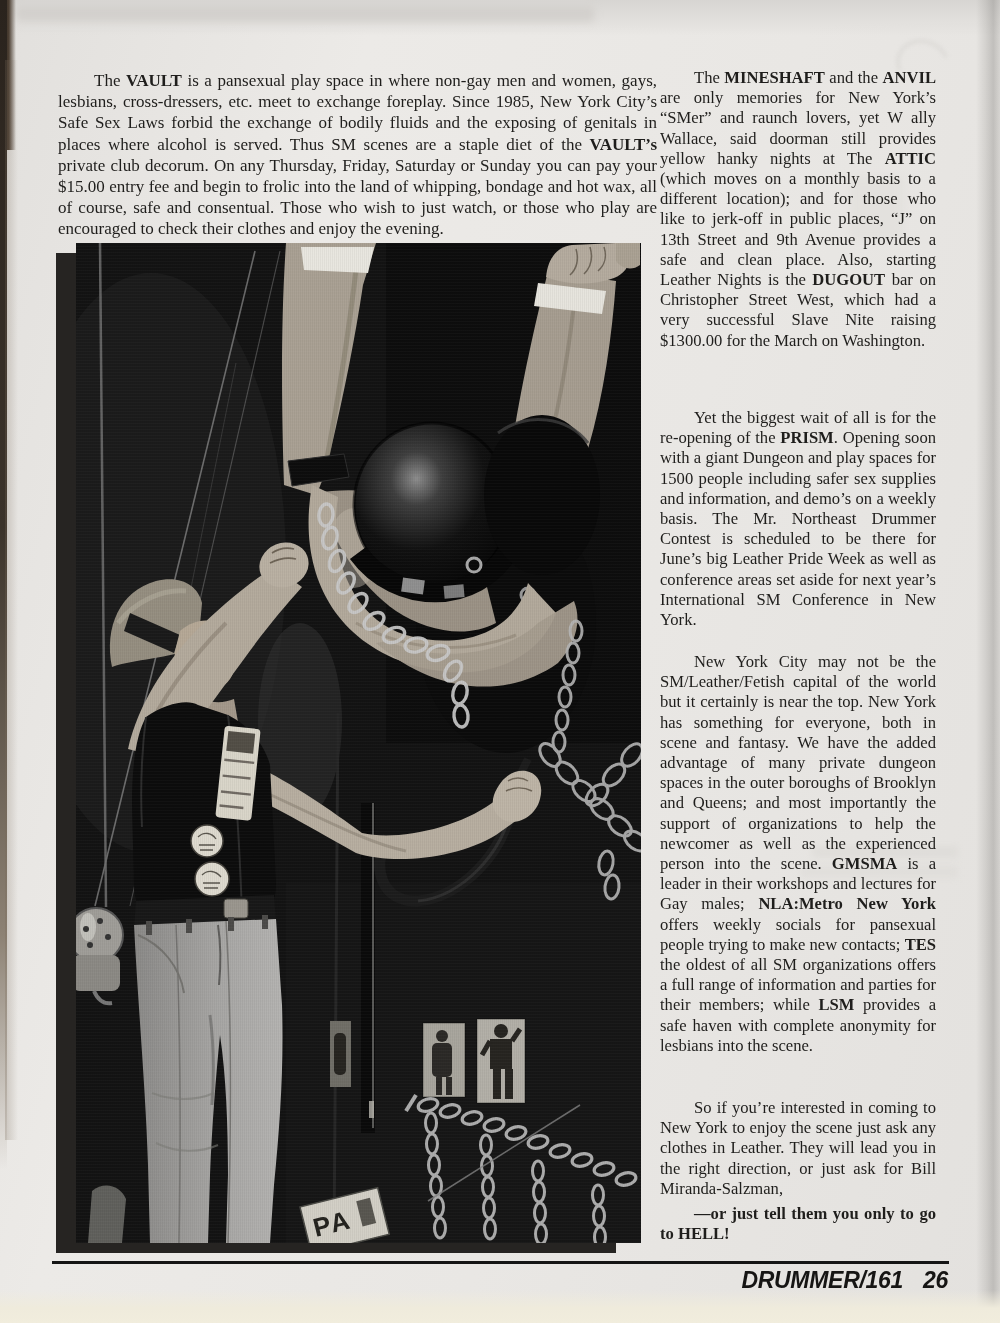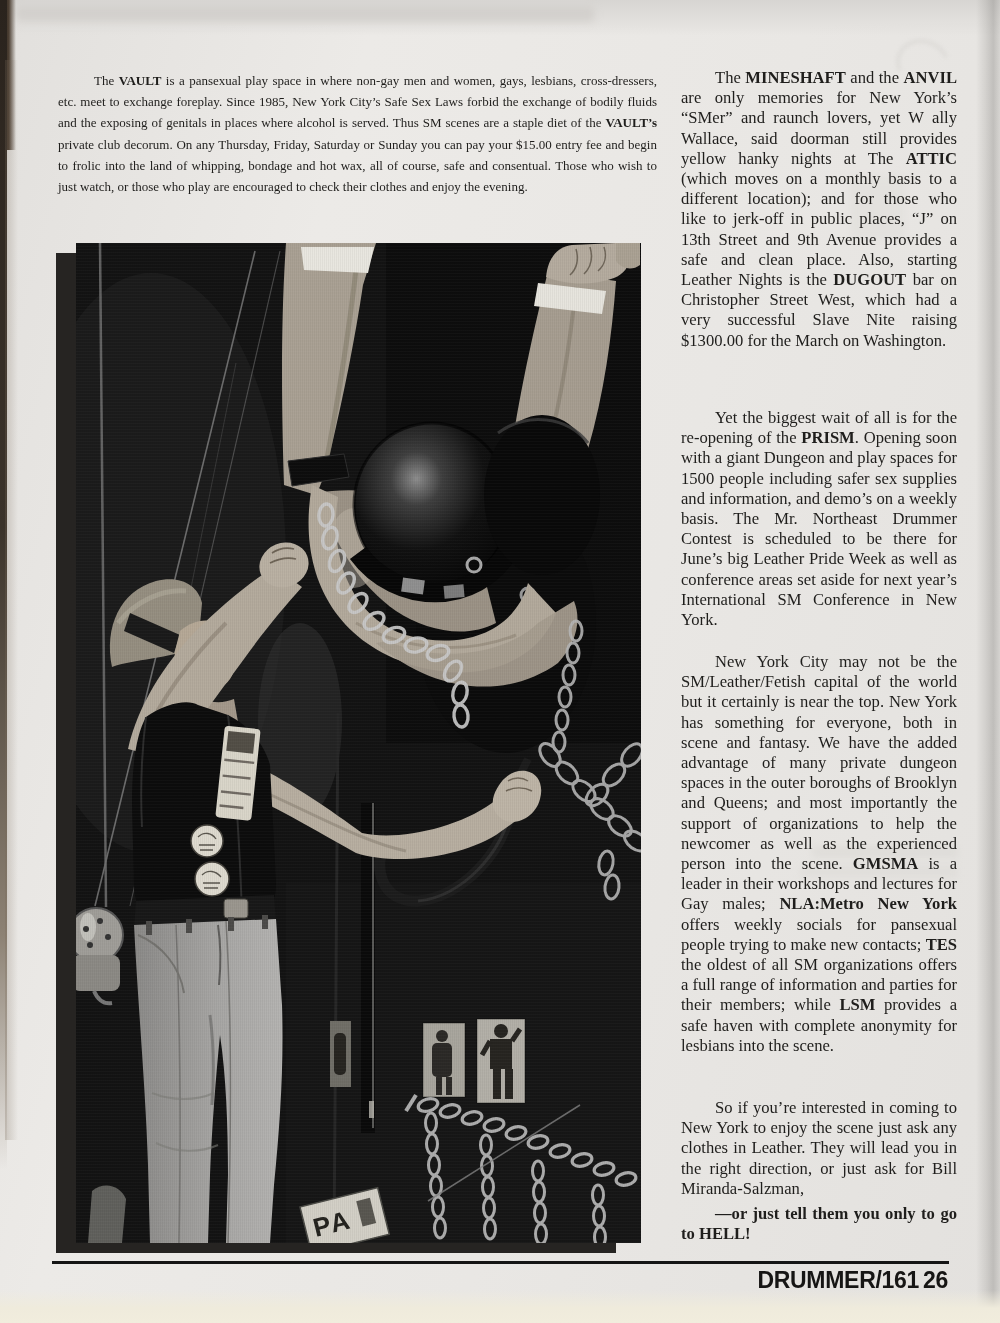--- a/index.html
+++ b/index.html
@@ -15,38 +15,38 @@
   .edge-soft{left:5px;top:60px;width:13px;height:1080px;background:linear-gradient(to right,rgba(120,105,88,.28),rgba(120,105,88,0));}
   .right-edge{left:976px;top:0;width:24px;height:1323px;background:linear-gradient(to right,rgba(0,0,0,0),rgba(110,108,104,.16) 40%,rgba(85,83,80,.26) 72%,rgba(140,138,134,.18));}
   .bottom-band{left:0;top:1290px;width:1000px;height:33px;background:linear-gradient(to bottom,rgba(240,236,223,0),#efebdc 55%,#f1eddd);}
   .ghost-c{left:896px;top:40px;width:48px;height:42px;border:3px solid #c6c4c0;border-radius:50%;border-right-color:transparent;border-bottom-color:transparent;opacity:.38;filter:blur(2px);transform:rotate(24deg);}
   .ghost-box{left:850px;top:176px;width:54px;height:64px;background:#e0deda;opacity:.55;filter:blur(4px);}
   .ghost-t1{left:812px;top:846px;width:146px;height:12px;background:#d8d6d2;opacity:.45;filter:blur(3px);}
   .ghost-t2{left:800px;top:866px;width:158px;height:12px;background:#d9d7d3;opacity:.4;filter:blur(3px);}
   
   .para{text-align:justify;}
   .para b{font-weight:bold;}
-  #intro{left:58px;top:70px;width:599px;font-size:13px;line-height:21.2px;text-indent:36px;}
-  .rc{left:681px;width:276px;font-size:16.6px;line-height:20.2px;text-indent:34px;}
+  #intro{left:58px;top:70px;width:599px;font-size:17px;line-height:21.2px;text-indent:36px;}
+  .rc{left:660px;width:276px;font-size:16.6px;line-height:20.2px;text-indent:34px;}
   #p-clubs{top:68px;}
   #p-prism{top:408px;}
   #p-orgs{top:652px;}
   #p-closing{top:1098px;}
   #p-tagline{top:1204px;}
   
   #photo-shadow{left:56px;top:253px;width:560px;height:1000px;background:#262422;}
   #photo{left:76px;top:243px;width:565px;height:1000px;background:#131313;box-shadow:inset 0 0 70px rgba(0,0,0,.6);}
   #photo svg{display:block;}
   #photo .grain{position:absolute;left:0;top:0;width:100%;height:100%;
      background-image:repeating-linear-gradient(0deg,rgba(255,255,255,.025) 0 1px,rgba(0,0,0,0) 1px 3px),
                       repeating-linear-gradient(90deg,rgba(0,0,0,.04) 0 1px,rgba(0,0,0,0) 1px 2px);}
   
   #footer-rule{left:52px;top:1261px;width:897px;height:3px;background:#151515;}
-  #footer{right:52px;top:1267px;display:flex;gap:4px;font-family:"Liberation Sans","DejaVu Sans",sans-serif;
-          font-weight:bold;font-size:23px;letter-spacing:-.3px;color:#161514;}
+  #footer{right:52px;top:1267px;display:flex;gap:20px;font-family:"Liberation Sans","DejaVu Sans",sans-serif;
+          font-weight:bold;font-size:23px;letter-spacing:-.3px;color:#161514;font-style:italic;}
 </style>
 </head>
 <body>
 
 <div id="page">
 
   <div class="abs top-band"></div>
   <div class="abs top-streak"></div>
   <div class="abs edge-top"></div>
   <div class="abs edge-main"></div>

